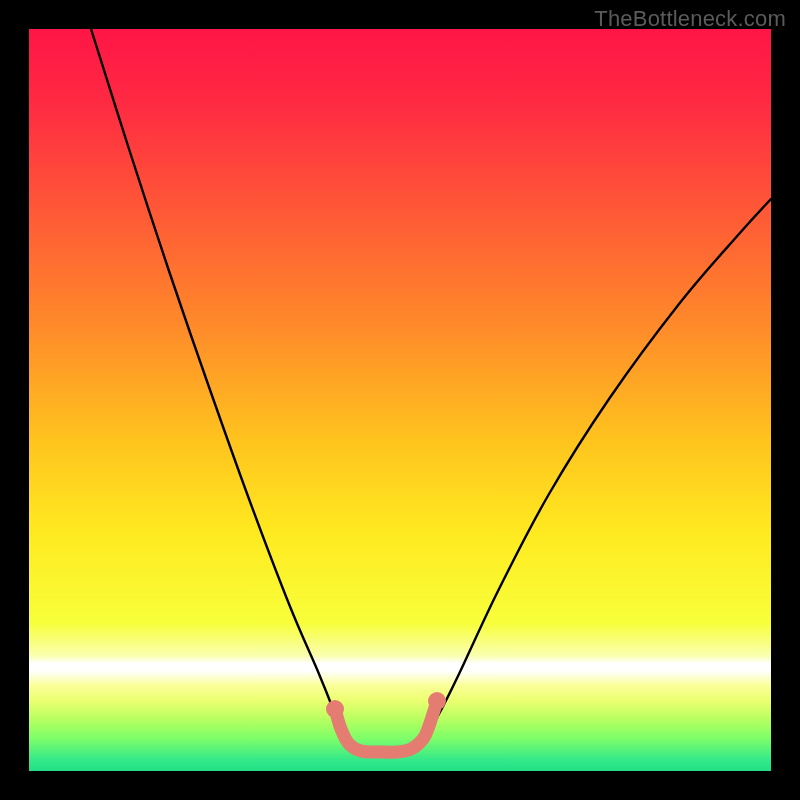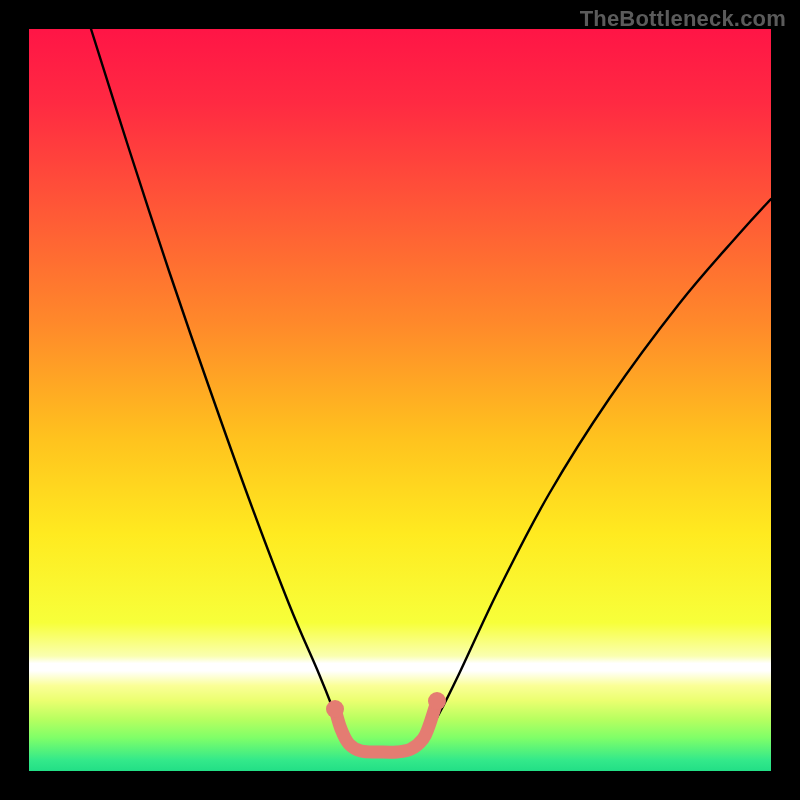--- a/index.html
+++ b/index.html
@@ -15,21 +15,21 @@
     position: relative;
     width: 800px;
     height: 800px;
     background: #000;
   }
   .watermark {
     position: absolute;
     top: 6px;
     right: 14px;
     font-size: 22px;
-    font-weight: 700;
+    font-weight: 400;
     color: #5b5b5b;
     letter-spacing: 0.2px;
     z-index: 10;
     user-select: none;
   }
   .plot {
     position: absolute;
     left: 29px;
     top: 29px;
     width: 742px;

